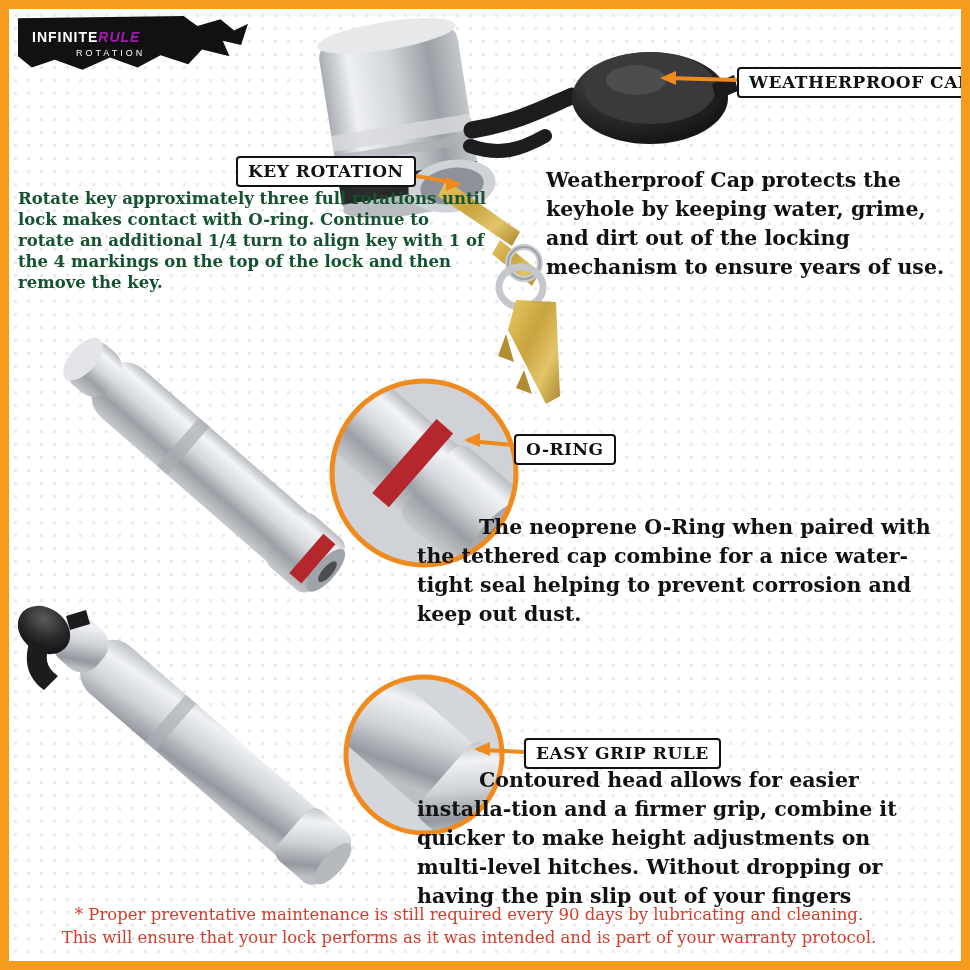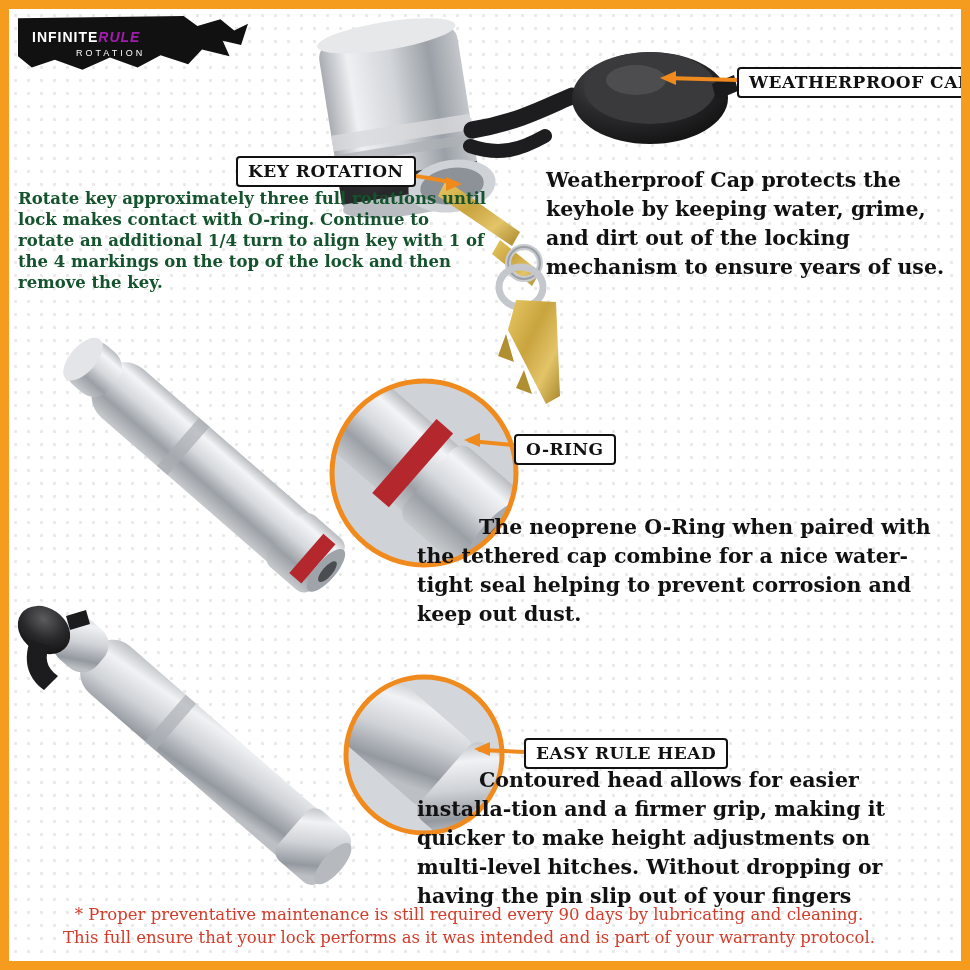--- a/index.html
+++ b/index.html
@@ -321,26 +321,26 @@
     <div class="logo-smear"></div>
     <div class="logo-text">
       <span>INFINITE</span><span class="word2">RULE</span>
     </div>
     <div class="logo-sub">ROTATION</div>
   </div>
 
   <div class="label-box" id="label-weatherproof">WEATHERPROOF CAP</div>
   <div class="label-box" id="label-keyrotation">KEY ROTATION</div>
   <div class="label-box" id="label-oring">O-RING</div>
-  <div class="label-box" id="label-easygrip">EASY RULE HEAD</div>
+  <div class="label-box" id="label-easygrip">EASY GRIP RULE</div>
 
   <div class="para" id="para-weatherproof">Weatherproof Cap protects the keyhole by keeping water, grime, and dirt out of the locking mechanism to ensure years of use.</div>
   <div class="para" id="para-keyrotation">Rotate key approximately three full rotations until lock makes contact with O-ring. Continue to rotate an additional 1/4 turn to align key with 1 of the 4 markings on the top of the lock and then remove the key.</div>
   <div class="para" id="para-oring">The neoprene O-Ring when paired with the tethered cap combine for a nice water-tight seal helping to prevent corrosion and keep out dust.</div>
-  <div class="para" id="para-easygrip">Contoured head allows for easier installa-tion and a firmer grip, making it quicker to make height adjustments on multi-level hitches. Without dropping or having the pin slip out of your fingers</div>
+  <div class="para" id="para-easygrip">Contoured head allows for easier installa-tion and a firmer grip, combine it quicker to make height adjustments on multi-level hitches. Without dropping or having the pin slip out of your fingers</div>
 
   <div class="footer-note">
     <div>* Proper preventative maintenance is still required every 90 days by lubricating and cleaning.</div>
-    <div>This full ensure that your lock performs as it was intended and is part of your warranty protocol.</div>
+    <div>This will ensure that your lock performs as it was intended and is part of your warranty protocol.</div>
   </div>
 
   <div class="frame-outer"></div>
 </div>
 
 </body></html>

